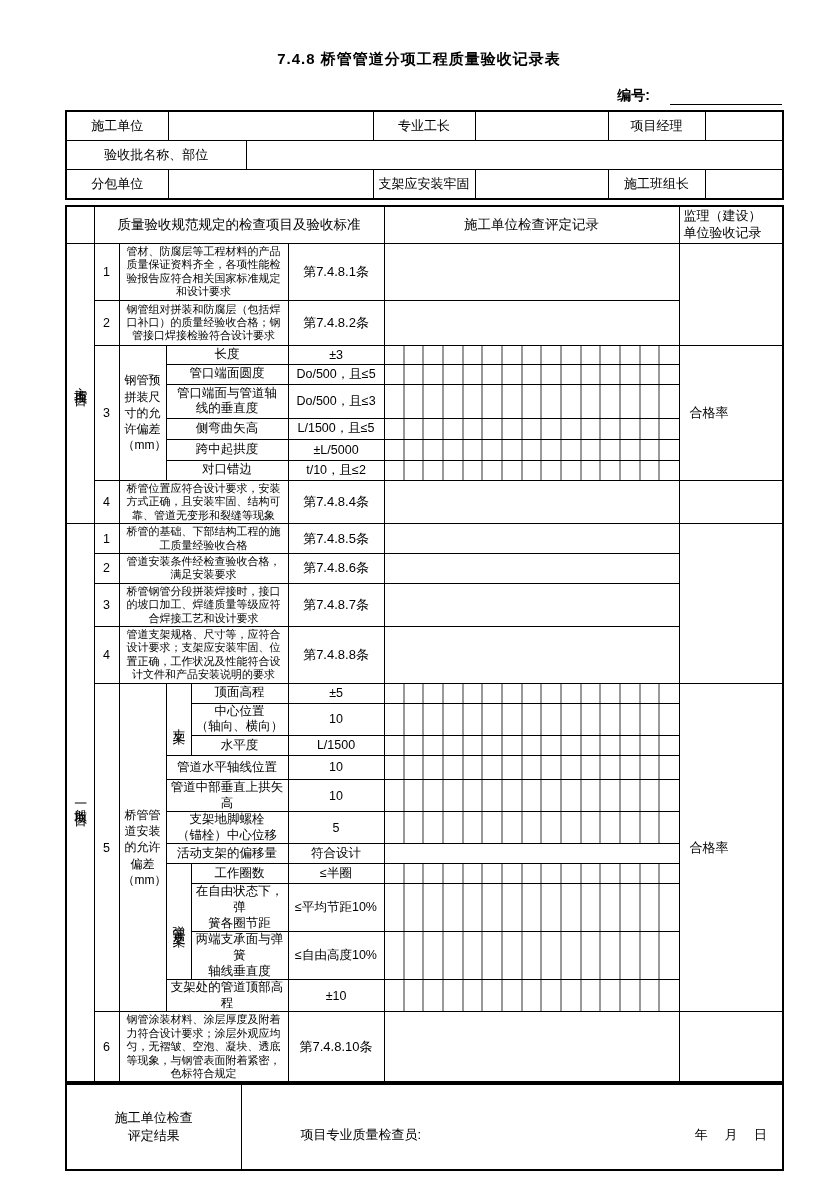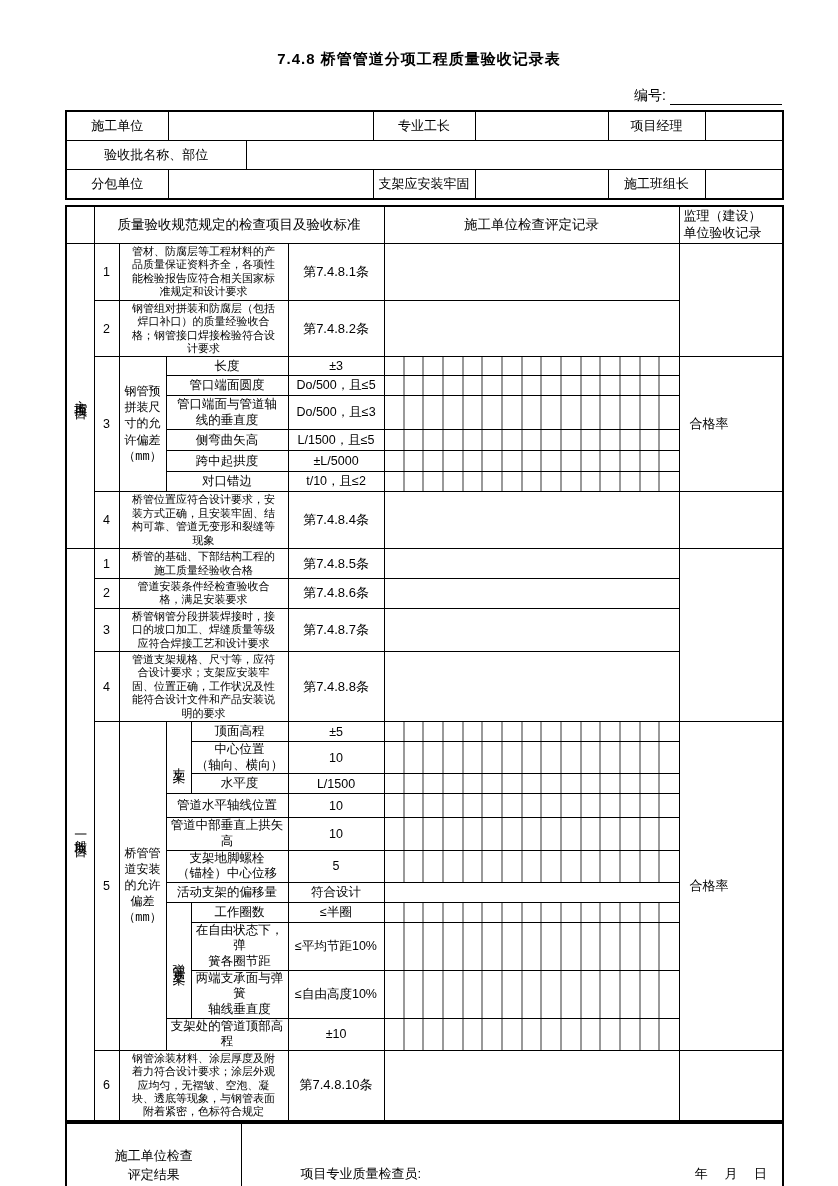--- a/index.html
+++ b/index.html
@@ -1,34 +1,34 @@
 <!DOCTYPE html>
 <html><head>
 <meta charset="utf-8">
 <style>
   html,body{margin:0;padding:0;background:#ffffff;}
   body{width:838px;font-family:"Liberation Sans","DejaVu Sans",sans-serif;color:#000;}
   .title{margin:50px 0 0 0;text-align:center;font-size:15px;font-weight:bold;letter-spacing:1px;}
   .sheet{width:717px;margin:0 0 0 65px;}
   .serial{margin:18px 0 5px 0;text-align:right;font-size:14px;}
-  .serial .lbl{margin-right:4px;}
+  .serial .lbl{margin-right:20px;font-weight:bold;}
   .under{display:inline-block;width:112px;border-bottom:1.5px solid #000;height:14px;vertical-align:bottom;}
   table{border-collapse:collapse;table-layout:fixed;width:717px;}
   table{border:2px solid #000;}
   td{border:1px solid #000;vertical-align:middle;white-space:pre-line;overflow:hidden;}
   .tbl-main{margin-top:5px;}
   .lab{font-size:13px;text-align:center;}
-  .desc{font-size:11px;text-align:center;line-height:1.22;padding:1px 8px;}
+  .desc{font-size:11px;text-align:center;line-height:1.22;padding:1px 2px;}
   .std{font-size:13px;text-align:center;}
   .nm{font-size:12.5px;text-align:center;line-height:1.25;padding:0 1px;}
   .val{font-size:12.5px;text-align:center;}
   .num{font-size:12.5px;text-align:center;}
   .hd{font-size:13.5px;text-align:center;line-height:1.3;}
   .hd-left{font-size:13px;text-align:left;padding-left:4px;line-height:1.3;}
-  .grp{font-size:12px;text-align:center;line-height:1.35;padding:0 3px;font-family:Liberation Mono, monospace;}
+  .grp{font-size:12px;text-align:center;line-height:1.35;padding:0 3px;}
   .vcell{text-align:center;}
   .vtext{writing-mode:vertical-rl;text-orientation:upright;letter-spacing:3px;font-size:13px;display:inline-block;}
   .rate{font-size:13px;text-align:left;padding-left:10px;}
   .grid15{background-image:repeating-linear-gradient(90deg,transparent 0,transparent 18.667px,#333 18.667px,#333 19.667px);}
   .foot-lab{font-size:13px;text-align:center;line-height:1.45;}
   .foot-line1{display:flex;justify-content:space-between;margin:22px 14px 6px 58px;font-size:13px;}
 </style>
 </head>
 <body>
 

